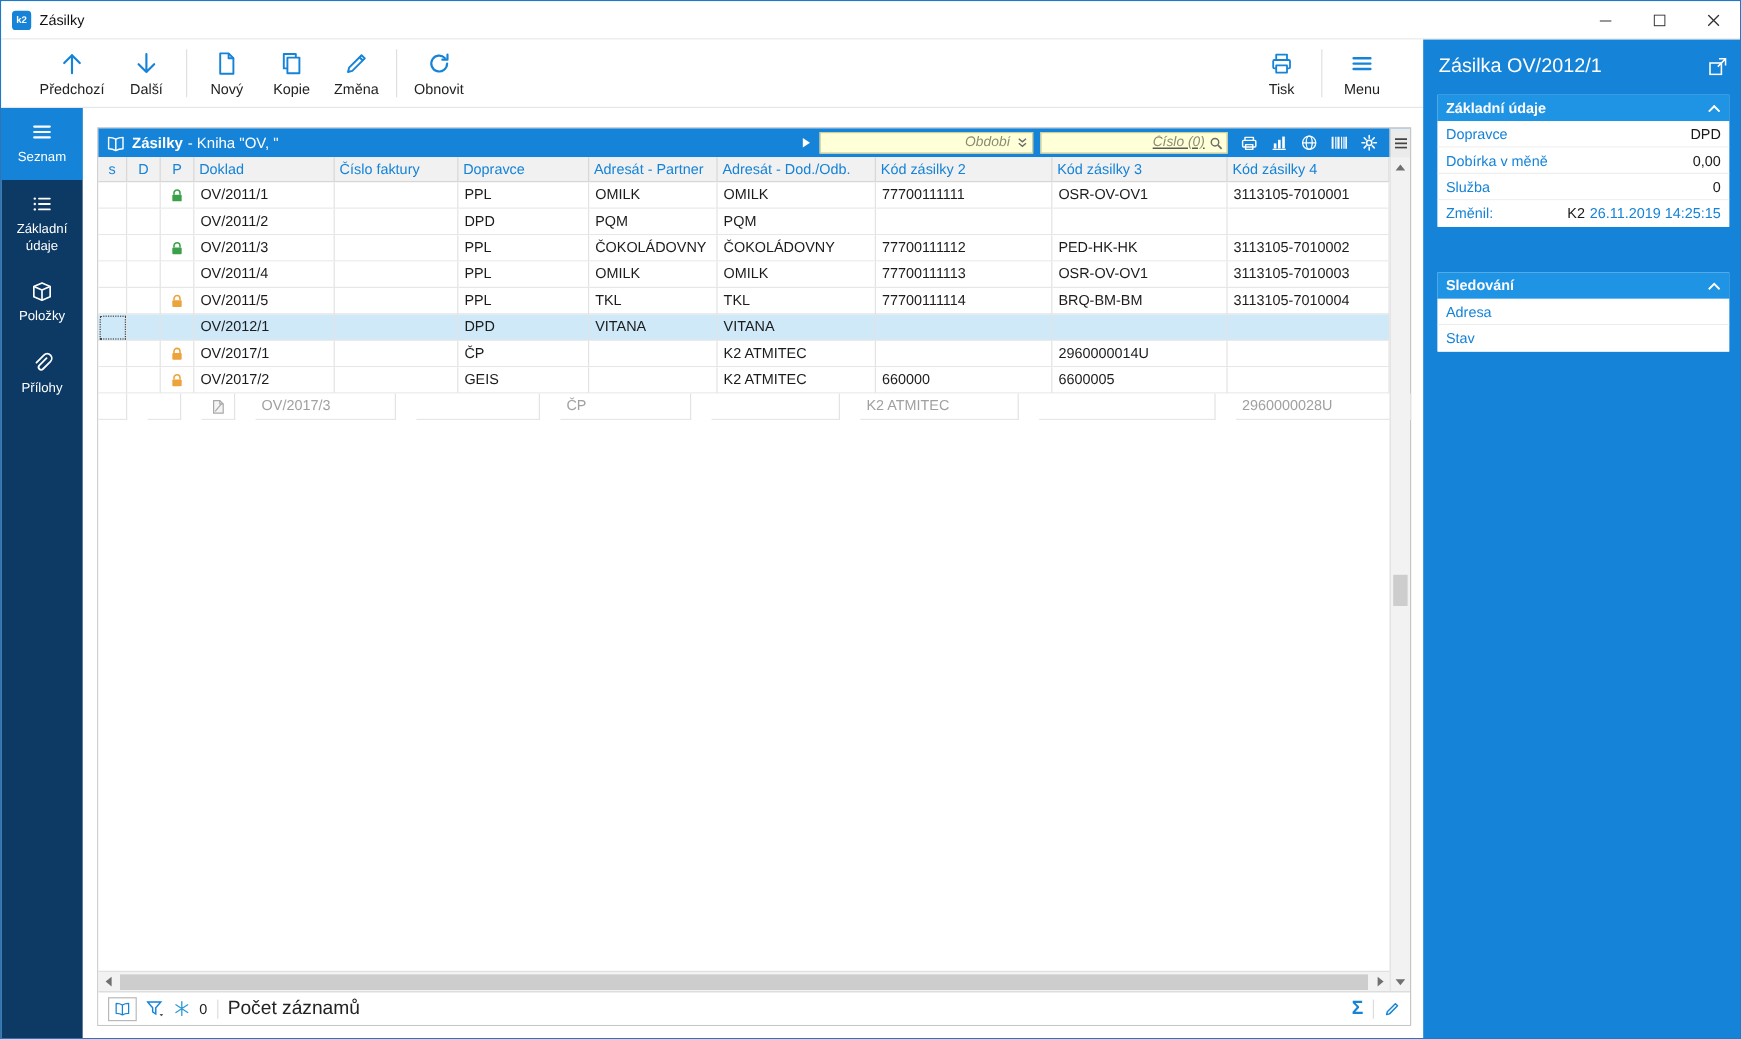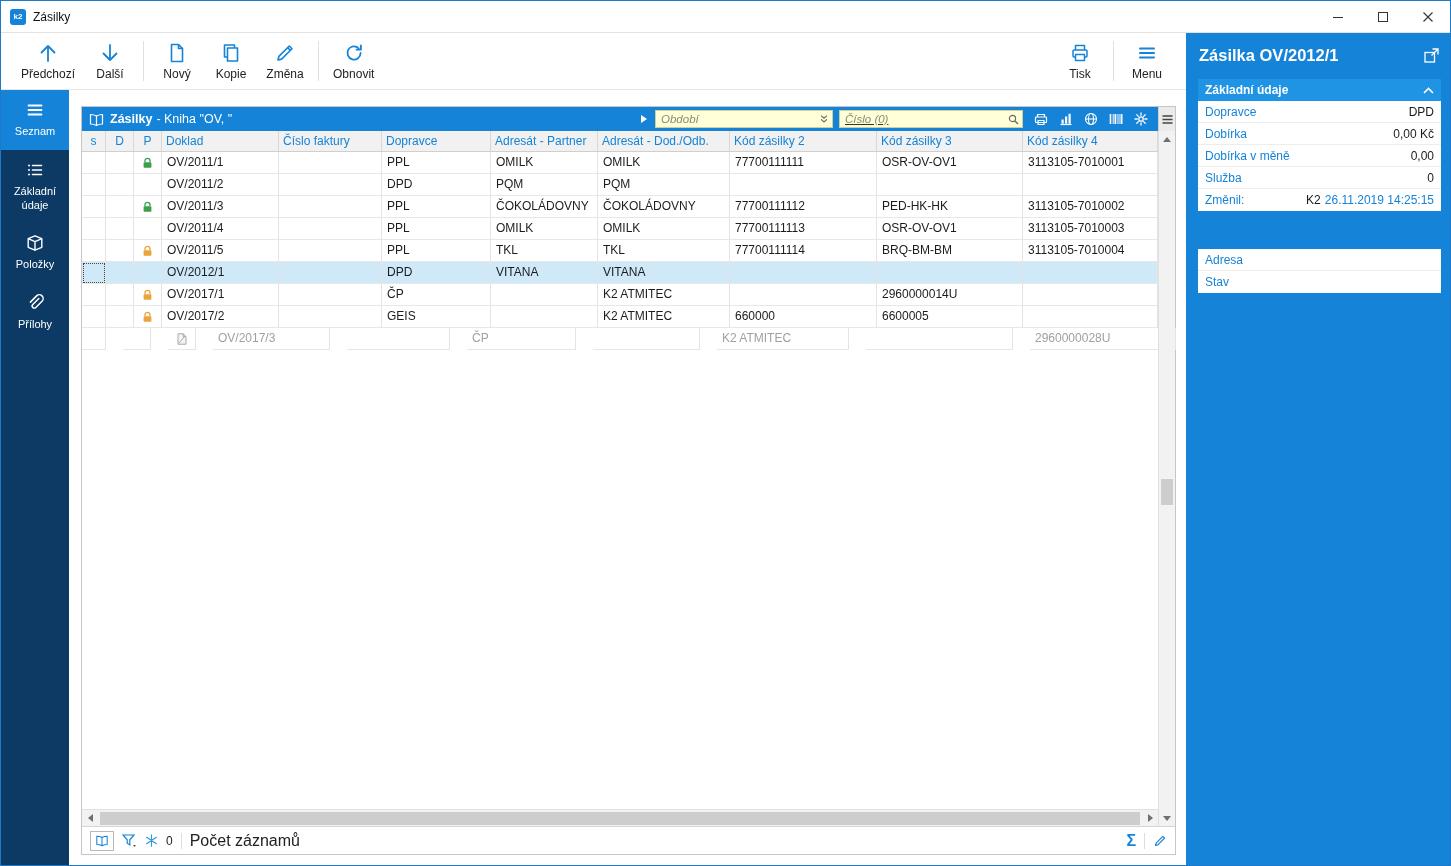--- a/index.html
+++ b/index.html
@@ -16,21 +16,21 @@
               color:#fff; font-size:8px; font-weight:bold; display:flex; align-items:center;
               justify-content:center; }
   .tb-title { font-size:12px; color:#111; margin-left:7px; }
   .win-controls { margin-left:auto; display:flex; height:100%; }
   .win-btn { width:45px; height:100%; display:flex; align-items:center; justify-content:center; }
 
   .content-row { flex:1; display:flex; min-height:0; }
   .left-col { width:1185px; flex:0 0 1185px; display:flex; flex-direction:column; min-width:0; }
 
   
-  .toolbar { flex:0 0 57px; display:flex; align-items:center; padding:0 12px;
+  .toolbar { flex:0 0 57px; display:flex; align-items:center; padding:0 24px;
              border-bottom:1px solid #e6e6e6; background:#fff; }
   .tbtn { display:flex; flex-direction:column; align-items:center; justify-content:center;
           min-width:54px; height:52px; padding:3px 8px; gap:3px; cursor:pointer; }
   .tbtn .lab { font-size:12px; color:#222; white-space:nowrap; }
   .tsep { width:1px; height:40px; background:#e0e0e0; margin:0 6px; }
   .toolbar-spacer { flex:1; }
 
   
   .workspace { flex:1; display:flex; min-height:0; }
   .sidebar { flex:0 0 68px; background:#0c3a64; display:flex; flex-direction:column; }
@@ -45,21 +45,21 @@
   
   .grid-header { flex:0 0 24px; background:#1583d7; display:flex; align-items:center; color:#fff; }
   .gh-icon { margin-left:7px; display:flex; }
   .gh-title { font-size:12.5px; font-weight:bold; margin-left:6px; white-space:nowrap; }
   .gh-sub { font-size:12.5px; margin-left:4px; white-space:nowrap; }
   .gh-spacer { flex:1; }
   .gh-play { display:flex; margin-right:7px; cursor:pointer; }
   .filter-wrap { position:relative; margin-right:6px; display:flex; align-items:center; }
   .filter-input { width:178px; height:18px; background:#ffffd8; border:1px solid #cfcf9d;
                   font-size:11.5px; color:#333; padding:0 18px 0 5px;
-                  font-family:"Liberation Sans","DejaVu Sans",sans-serif; }
+                  font-family:"Liberation Sans","DejaVu Sans",sans-serif;text-align:right; }
   .filter-input::placeholder { font-style:italic; color:#8c8c74; }
   .fi-icon { position:absolute; right:4px; top:4px; display:flex; cursor:pointer; }
   .gh-tools { display:flex; align-items:center; gap:9px; margin:0 9px 0 4px; }
   .gh-tools span { display:flex; cursor:pointer; }
   .grid-menu-btn { width:17px; height:24px; background:#ebebeb; border-left:1px solid #d0d0d0;
                    display:flex; align-items:center; justify-content:center; cursor:pointer; }
 
   
   .grid-area { flex:1; display:flex; min-height:0; }
   .grid-content { flex:1; display:flex; flex-direction:column; min-width:0; }
@@ -100,21 +100,21 @@
   .sb-icon { display:flex; align-items:center; cursor:pointer; }
   .sb-num { font-size:12px; color:#222; }
   .sb-label { font-size:16px; color:#222; }
   .sb-sep { width:1px; height:16px; background:#ddd; }
   .sb-spacer { flex:1; }
   .sigma { color:#1583d7; font-size:16px; font-weight:bold; line-height:1; cursor:pointer; }
 
   
   .right-panel { flex:0 0 264px; background:#1583d7; display:flex; flex-direction:column; overflow:hidden; }
   .rp-header { display:flex; align-items:center; padding:13px 11px 13px 13px; color:#fff; }
-  .rp-title { font-size:16.5px; font-weight:bold; white-space:nowrap; }
+  .rp-title { font-size:16.5px; font-weight:normal; white-space:nowrap; }
   .rp-expand { margin-left:auto; display:flex; cursor:pointer; }
   .rp-body { flex:1; padding:1px 9px 0 12px; display:flex; flex-direction:column; gap:38px; }
   .card { background:#fff; }
   .card-h { height:22px; background:#1f93e4; display:flex; align-items:center; padding:0 7px; color:#fff; }
   .card-t { font-size:12px; font-weight:bold; }
   .chev { margin-left:auto; display:flex; cursor:pointer; }
   .f-row { height:22px; display:flex; align-items:center; padding:0 7px;
            border-bottom:1px solid #ededed; background:#fff; }
   .card .f-row:last-child { border-bottom:none;text-align:center; }
   .f-lab { font-size:12px; color:#1583d7; white-space:nowrap; }
@@ -292,21 +292,21 @@
               </span>
               <span class="filter-wrap">
                 <input class="filter-input" placeholder="Období" style="">
                 <span class="fi-icon">
                   <svg width="10" height="10" viewBox="0 0 10 10" fill="none" stroke="#6b6b6b" stroke-width="1.2">
                       <path d="M2 1.6l3 2.6 3-2.6M2 5.4L5 8l3-2.6"></path>
                     </svg>
                 </span>
               </span>
               <span class="filter-wrap">
-                <input class="filter-input" style="width: 184px; text-decoration: underline;" placeholder="Číslo (0)">
+                <input class="filter-input" style="width: 156px; text-decoration: underline;" placeholder="Číslo (0)">
                 <span class="fi-icon">
                   <svg width="11" height="11" viewBox="0 0 11 11" fill="none">
                       <circle cx="4.5" cy="4.5" r="3.1" stroke="#6b6b6b" stroke-width="1.2"></circle>
                       <path d="M7 7l3 3" stroke="#6b6b6b" stroke-width="1.4"></path>
                     </svg>
                 </span>
               </span>
               <span class="gh-tools">
                 <span>
                     <svg width="16" height="16" viewBox="0 0 16 16" fill="none" stroke="#fff" stroke-width="1.2" stroke-linejoin="round">
@@ -599,37 +599,41 @@
                 <svg width="11" height="7" viewBox="0 0 11 7">
                   <path d="M1 6l4.5-4.5L10 6" fill="none" stroke="#fff" stroke-width="1.6"></path>
                 </svg>
               </span>
             </div>
             <div class="f-row">
               <span class="f-lab">Dopravce</span>
               <span class="f-val">DPD</span>
             </div>
             <div class="f-row">
-              <span class="f-lab">Dobírka</span>
-              <span class="f-val">0,00 Kč</span>
-            </div>
-            <div class="f-row">
               <span class="f-lab">Dobírka v měně</span>
               <span class="f-val">0,00</span>
             </div>
             <div class="f-row">
               <span class="f-lab">Služba</span>
               <span class="f-val">0</span>
             </div>
             <div class="f-row">
               <span class="f-lab">Změnil:</span>
               <span class="f-val"><span class="f-user">K2</span><span class="f-date">26.11.2019 14:25:15</span></span>
             </div>
           </div>
           <div class="card">
+            <div class="card-h">
+              <span class="card-t">Sledování</span>
+              <span class="chev">
+                <svg width="11" height="7" viewBox="0 0 11 7">
+                  <path d="M1 6l4.5-4.5L10 6" fill="none" stroke="#fff" stroke-width="1.6"></path>
+                </svg>
+              </span>
+            </div>
             <div class="f-row">
               <span class="f-lab">Adresa</span>
               <span class="f-val"></span>
             </div>
             <div class="f-row">
               <span class="f-lab">Stav</span>
               <span class="f-val"></span>
             </div>
           </div>
         </div>

